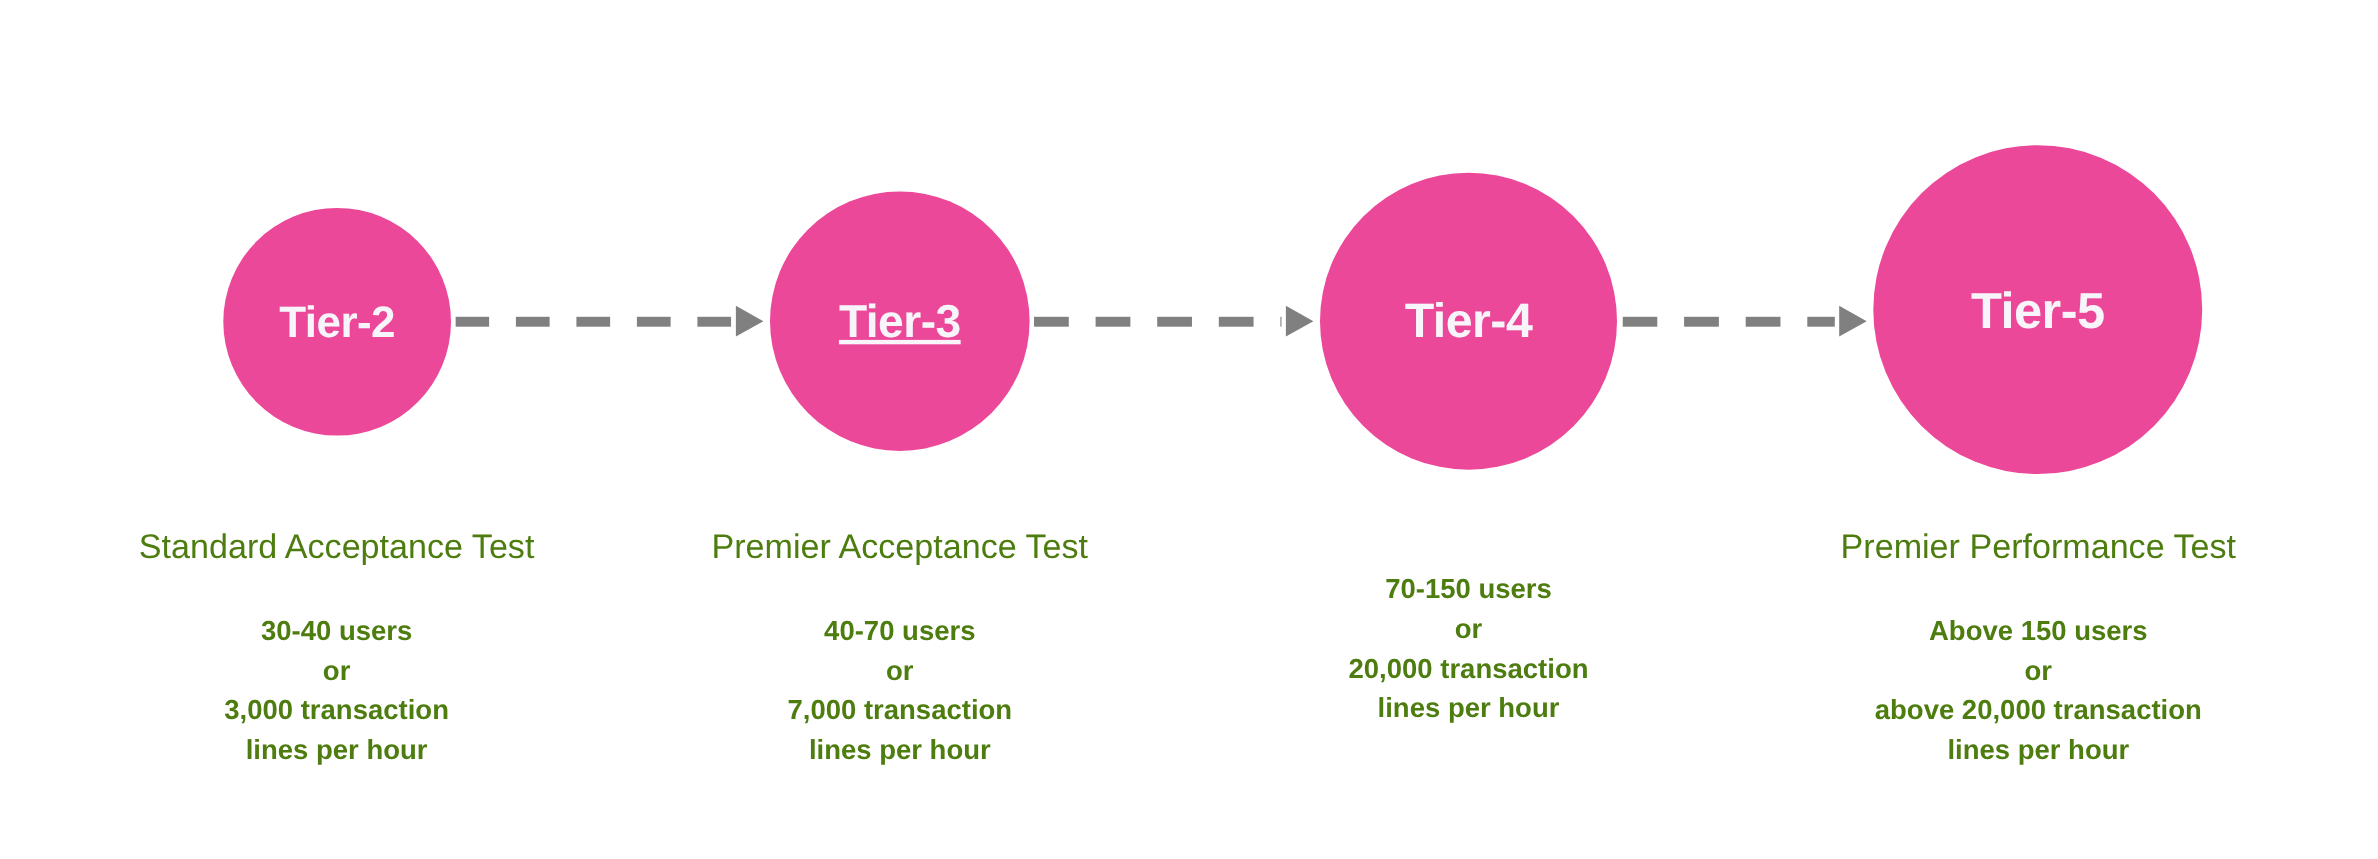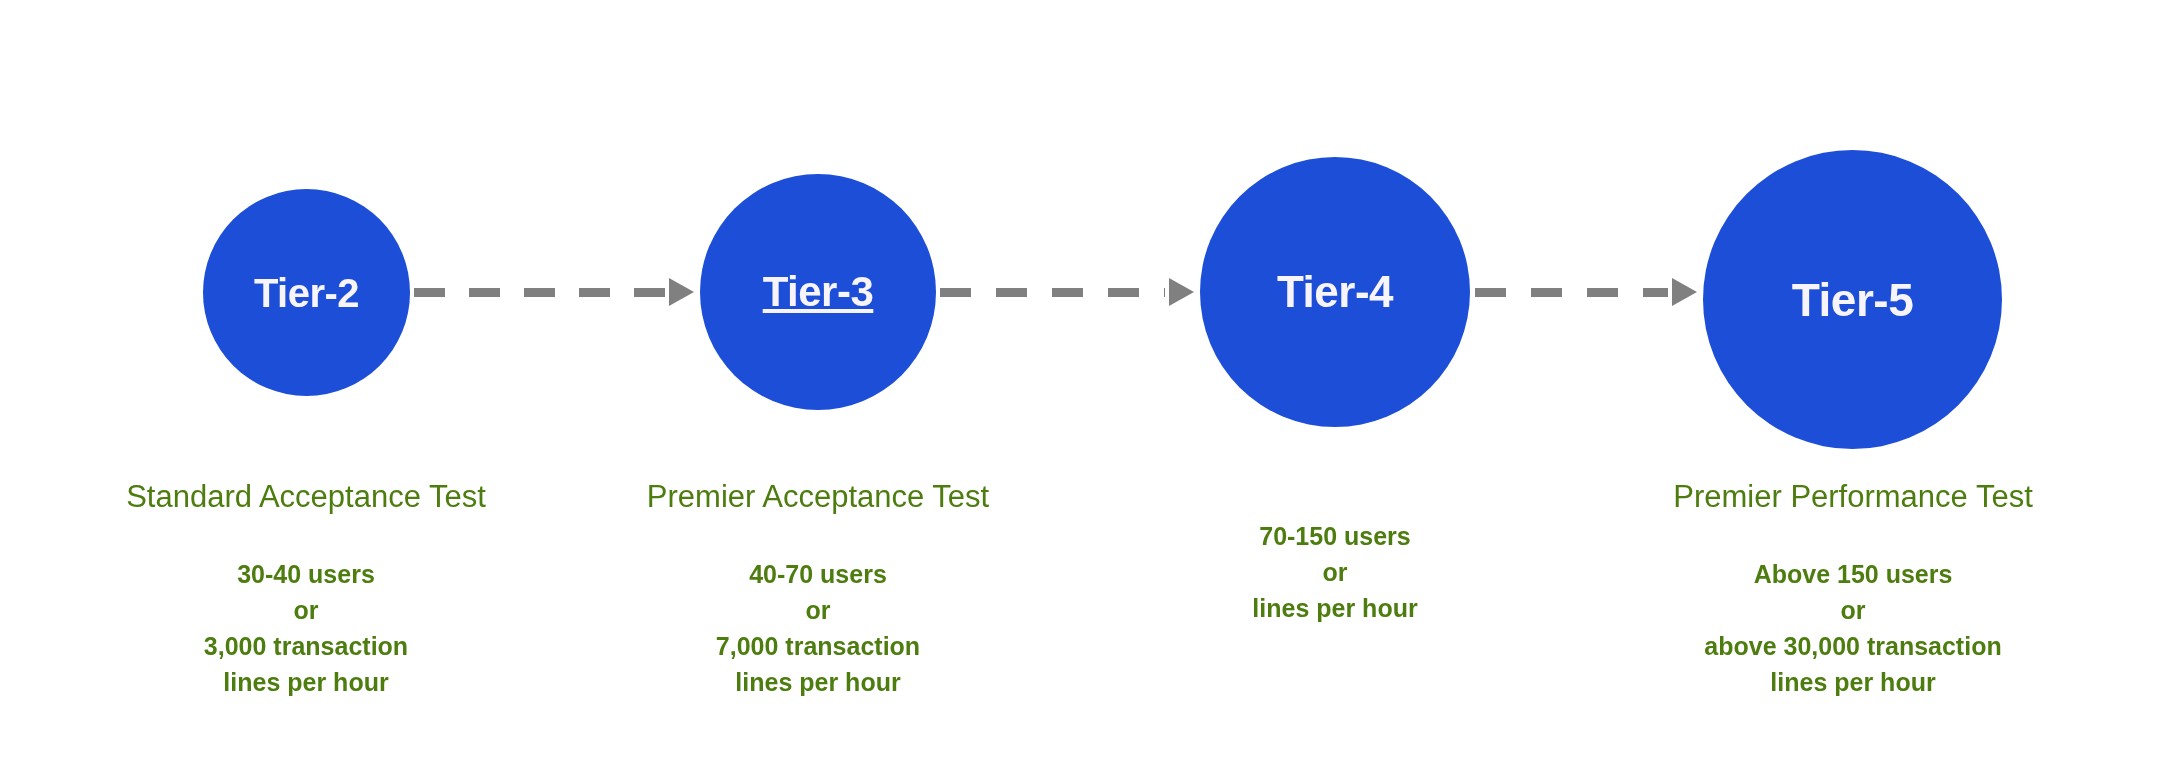--- a/index.html
+++ b/index.html
@@ -17,39 +17,39 @@
     width: 2162px;
     height: 781px;
     background: #ffffff;
     overflow: hidden;
   }
 
   
   .node {
     position: absolute;
     border-radius: 50%;
-    background: #1d4ed8;
+    background: #ec4899;
     display: flex;
     align-items: center;
     justify-content: center;
     box-sizing: border-box;
   }
   .node-label {
     color: #F7F5FA;
     font-weight: bold;
     letter-spacing: -0.5px;
     white-space: nowrap;
     line-height: 1;
     user-select: none;
   }
 
   .node.n0 { width: 207px; height: 207px; left: 203px;  top: 189px; }
   .node.n1 { width: 236px; height: 236px; left: 700px;  top: 174px; }
   .node.n2 { width: 270px; height: 270px; left: 1200px; top: 157px; }
-  .node.n3 { width: 299px; height: 299px; left: 1703px; top: 150px; }
+  .node.n3 { width: 299px; height: 299px; left: 1703px; top: 132px; }
 
   .node.n0 .node-label { font-size: 40px; }
   .node.n1 .node-label { font-size: 42px; text-decoration: underline; }
   .node.n2 .node-label { font-size: 44px; }
   .node.n3 .node-label { font-size: 46px; }
 
   
   .connector {
     position: absolute;
     height: 26px;
@@ -164,27 +164,28 @@
       <div class="line or-line">or</div>
       <div class="line">7,000 transaction</div>
       <div class="line">lines per hour</div>
     </div>
   </div>
 
   <div class="col t2">
     <div class="col-body">
       <div class="line">70-150 users</div>
       <div class="line or-line">or</div>
+      <div class="line">20,000 transaction</div>
       <div class="line">lines per hour</div>
     </div>
   </div>
 
   <div class="col t3">
     <div class="col-title">Premier Performance Test</div>
     <div class="col-body">
       <div class="line">Above 150 users</div>
       <div class="line or-line">or</div>
-      <div class="line">above 30,000 transaction</div>
+      <div class="line">above 20,000 transaction</div>
       <div class="line">lines per hour</div>
     </div>
   </div>
 
 </div>
 
 </body></html>

